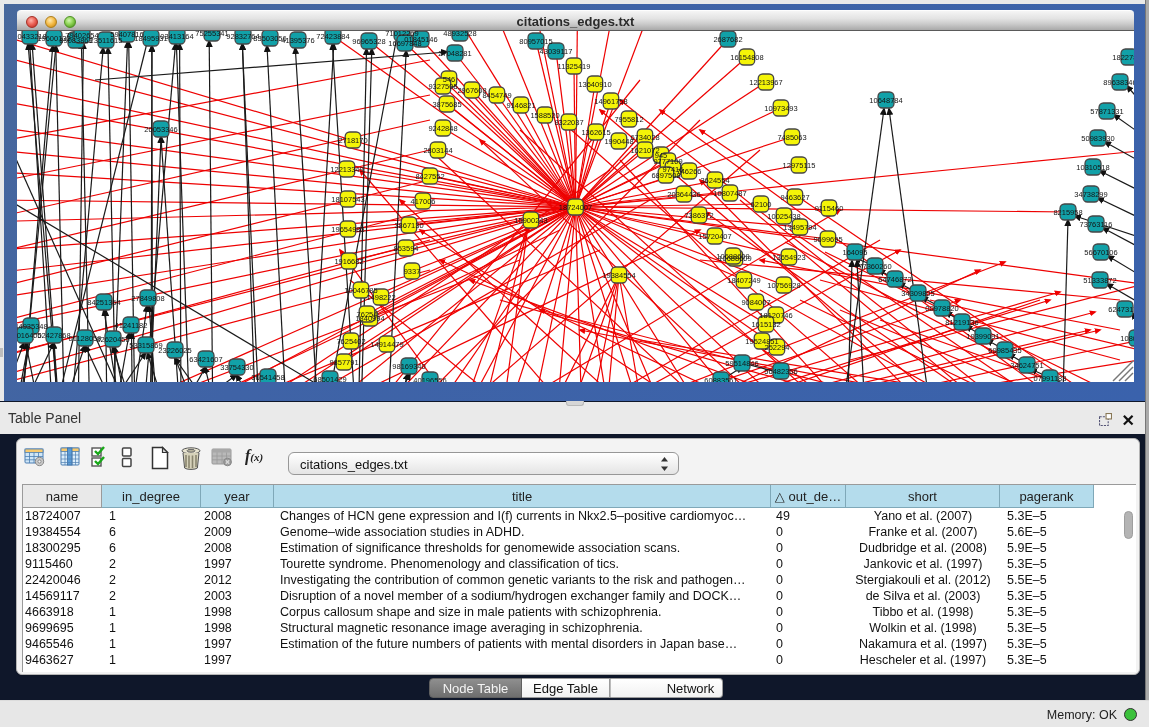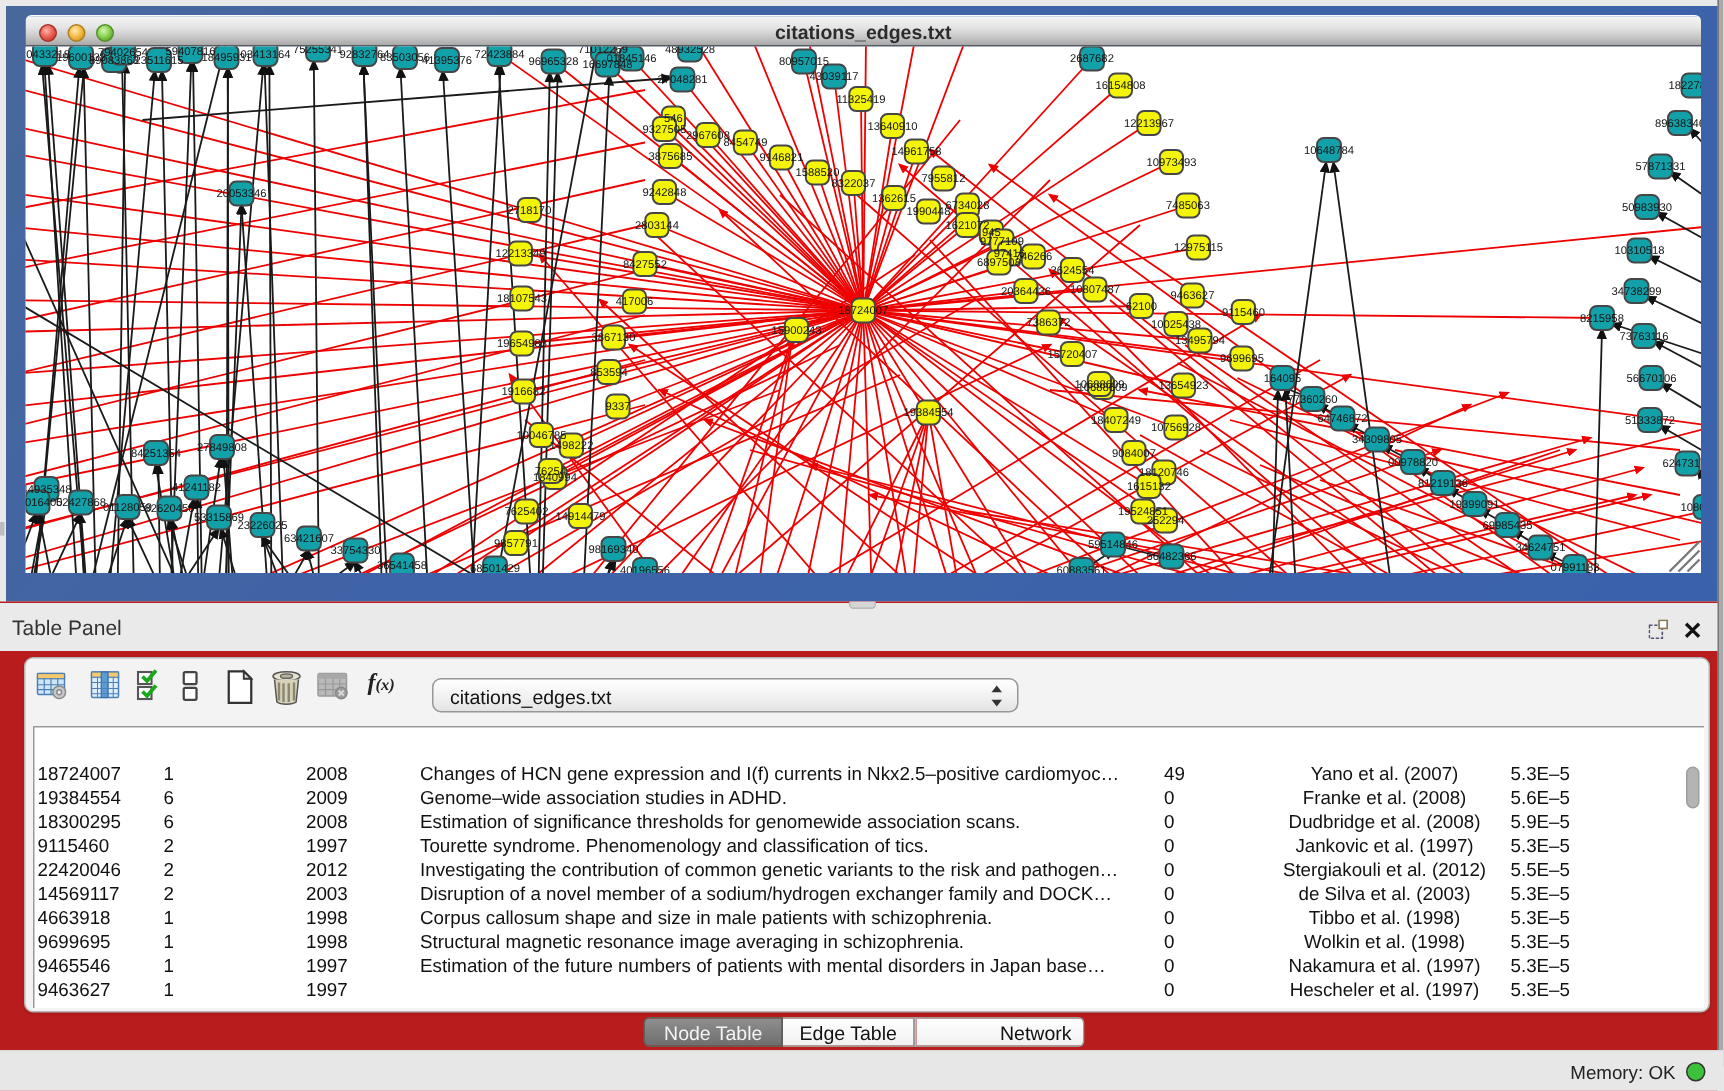--- a/index.html
+++ b/index.html
@@ -15,21 +15,21 @@
 #titlebar { position:absolute; left:13px; top:6px; width:1117px; height:21px;
   background:linear-gradient(#f5f5f5 0%, #e3e3e3 40%, #c9c9c9 70%, #a9a9a9 100%);
   border-bottom:1px solid #5a5a5a; border-top:1px solid #fdfdfd; border-radius:4px 4px 0 0; }
 #titlebar .title { position:absolute; left:0; right:0; top:3px; text-align:center; font-size:13px; font-weight:bold; color:#2b2b2b; }
 .tl { position:absolute; top:4.5px; width:12px; height:12px; border-radius:50%; }
 #tl-r { left:9px; background:radial-gradient(circle at 4px 3.5px,#ffb3aa,#ec6559 45%,#c93a30 80%); border:1px solid #a52e25;}
 #tl-y { left:28px; background:radial-gradient(circle at 4px 3.5px,#ffe9b0,#f5bd4b 45%,#d6961f 80%); border:1px solid #ad7e1c;}
 #tl-g { left:47px; background:radial-gradient(circle at 4px 3.5px,#d2f5b0,#8cd353 45%,#5ba22a 80%); border:1px solid #4e8f24;}
 
 
-#tpanel { position:absolute; left:0; top:401px; width:1145px; height:326px; background:#b91c1c; }
+#tpanel { position:absolute; left:0; top:401px; width:1145px; height:326px; background:#0f172a; }
 #tphead { position:absolute; left:0; top:1px; width:100%; height:32px; background:#eaeaea; }
 #tphead .t { position:absolute; left:8px; top:8px; font-size:14px; color:#333; }
 #floatico { position:absolute; right:33px; top:11px; width:13px; height:13px; }
 #closeico { position:absolute; right:10px; top:9px; font-size:16px; font-weight:bold; color:#111; }
 
 #innerpanel { position:absolute; left:16px; top:37px; width:1124px; height:237px;
   background:#f3f3f3; border:1px solid #b5b5b5; border-radius:6px;
   box-shadow:0 1px 2px rgba(0,0,0,0.12); }
 
 
@@ -683,37 +683,46 @@
         <div class="tbico" style="left:222px; top:4px; width:30px; font-family:'Liberation Serif',serif; font-style:italic; font-weight:bold; font-size:16px; color:#222;">f<span style="font-size:11px;">(x)</span></div>
         <div id="combo">
           <div class="ct">citations_edges.txt</div>
           <svg class="ar" width="9" height="16" viewBox="0 0 9 16">
               <path d="M4.5 1 L8 5.5 H1 z" fill="#333"></path>
               <path d="M4.5 15 L1 10.5 H8 z" fill="#333"></path>
             </svg>
         </div>
       </div>
       <div id="tbl">
+        <div class="hrow">
+          <div class="hc gray" style="left:0;width:79px;">name</div>
+          <div class="hc" style="left:79px;width:99px;">in_degree</div>
+          <div class="hc" style="left:178px;width:73px;">year</div>
+          <div class="hc" style="left:251px;width:497px;">title</div>
+          <div class="hc" style="left:748px;width:75px;">△ out_de…</div>
+          <div class="hc" style="left:823px;width:154px;">short</div>
+          <div class="hc" style="left:977px;width:94px;">pagerank</div>
+        </div>
         <div class="rows">
           <div class="r" style="top:0px;">
               <div class="c" style="left:2px;width:75px;">18724007</div>
               <div class="c" style="left:86px;width:60px;">1</div>
               <div class="c" style="left:181px;width:60px;">2008</div>
               <div class="c" style="left:257px;width:489px;">Changes of HCN gene expression and I(f) currents in Nkx2.5–positive cardiomyoc…</div>
               <div class="c" style="left:753px;width:65px;">49</div>
               <div class="c" style="left:823px;width:154px;text-align:center;">Yano et al. (2007)</div>
               <div class="c" style="left:984px;width:85px;">5.3E–5</div>
             </div>
 <div class="r" style="top:16px;">
               <div class="c" style="left:2px;width:75px;">19384554</div>
               <div class="c" style="left:86px;width:60px;">6</div>
               <div class="c" style="left:181px;width:60px;">2009</div>
               <div class="c" style="left:257px;width:489px;">Genome–wide association studies in ADHD.</div>
               <div class="c" style="left:753px;width:65px;">0</div>
-              <div class="c" style="left:823px;width:154px;text-align:center;">Franke et al. (2008)</div>
+              <div class="c" style="left:823px;width:154px;text-align:center;">Franke et al. (2007)</div>
               <div class="c" style="left:984px;width:85px;">5.6E–5</div>
             </div>
 <div class="r" style="top:32px;">
               <div class="c" style="left:2px;width:75px;">18300295</div>
               <div class="c" style="left:86px;width:60px;">6</div>
               <div class="c" style="left:181px;width:60px;">2008</div>
               <div class="c" style="left:257px;width:489px;">Estimation of significance thresholds for genomewide association scans.</div>
               <div class="c" style="left:753px;width:65px;">0</div>
               <div class="c" style="left:823px;width:154px;text-align:center;">Dudbridge et al. (2008)</div>
               <div class="c" style="left:984px;width:85px;">5.9E–5</div>

